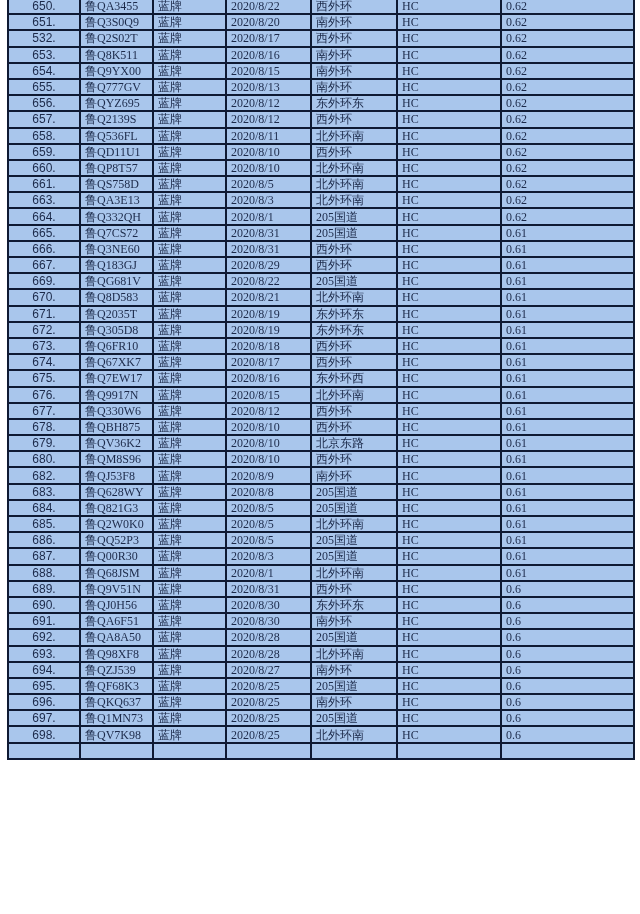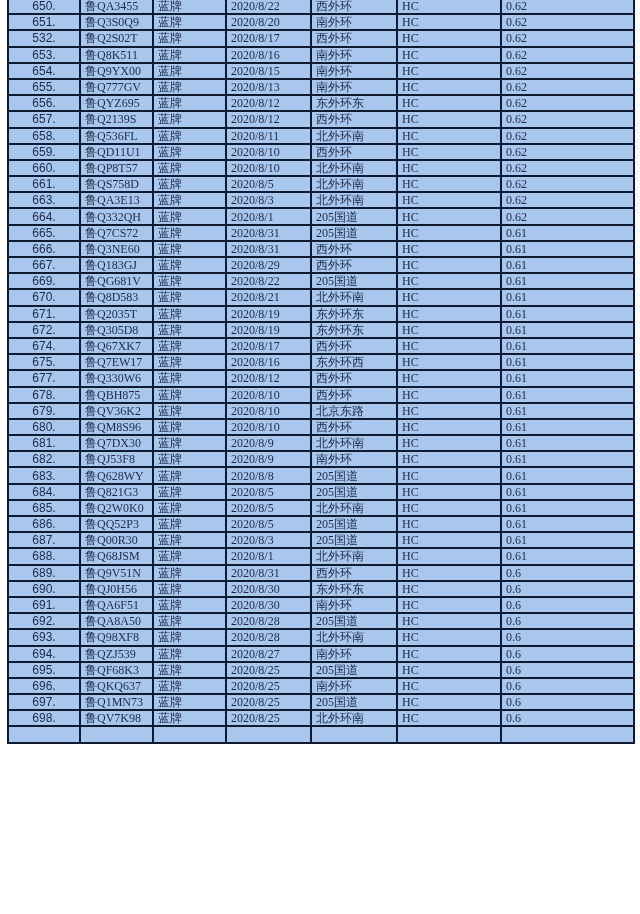--- a/index.html
+++ b/index.html
@@ -226,38 +226,56 @@
         <tr>
           <td class="idx">672.</td>
           <td class="plate">鲁Q305D8</td>
           <td class="type">蓝牌</td>
           <td class="date">2020/8/19</td>
           <td class="road">东外环东</td>
           <td class="pol">HC</td>
           <td class="val">0.61</td>
         </tr>
         <tr>
+          <td class="idx">673.</td>
+          <td class="plate">鲁Q6FR10</td>
+          <td class="type">蓝牌</td>
+          <td class="date">2020/8/18</td>
+          <td class="road">西外环</td>
+          <td class="pol">HC</td>
+          <td class="val">0.61</td>
+        </tr>
+        <tr>
           <td class="idx">674.</td>
           <td class="plate">鲁Q67XK7</td>
           <td class="type">蓝牌</td>
           <td class="date">2020/8/17</td>
           <td class="road">西外环</td>
           <td class="pol">HC</td>
           <td class="val">0.61</td>
         </tr>
         <tr>
           <td class="idx">675.</td>
           <td class="plate">鲁Q7EW17</td>
           <td class="type">蓝牌</td>
           <td class="date">2020/8/16</td>
           <td class="road">东外环西</td>
           <td class="pol">HC</td>
           <td class="val">0.61</td>
         </tr>
         <tr>
+          <td class="idx">676.</td>
+          <td class="plate">鲁Q9917N</td>
+          <td class="type">蓝牌</td>
+          <td class="date">2020/8/15</td>
+          <td class="road">北外环南</td>
+          <td class="pol">HC</td>
+          <td class="val">0.61</td>
+        </tr>
+        <tr>
           <td class="idx">677.</td>
           <td class="plate">鲁Q330W6</td>
           <td class="type">蓝牌</td>
           <td class="date">2020/8/12</td>
           <td class="road">西外环</td>
           <td class="pol">HC</td>
           <td class="val">0.61</td>
         </tr>
         <tr>
           <td class="idx">678.</td>
@@ -276,29 +294,20 @@
           <td class="road">北京东路</td>
           <td class="pol">HC</td>
           <td class="val">0.61</td>
         </tr>
         <tr>
           <td class="idx">680.</td>
           <td class="plate">鲁QM8S96</td>
           <td class="type">蓝牌</td>
           <td class="date">2020/8/10</td>
           <td class="road">西外环</td>
-          <td class="pol">HC</td>
-          <td class="val">0.61</td>
-        </tr>
-        <tr>
-          <td class="idx">681.</td>
-          <td class="plate">鲁Q7DX30</td>
-          <td class="type">蓝牌</td>
-          <td class="date">2020/8/9</td>
-          <td class="road">北外环南</td>
           <td class="pol">HC</td>
           <td class="val">0.61</td>
         </tr>
         <tr>
           <td class="idx">682.</td>
           <td class="plate">鲁QJ53F8</td>
           <td class="type">蓝牌</td>
           <td class="date">2020/8/9</td>
           <td class="road">南外环</td>
           <td class="pol">HC</td>

